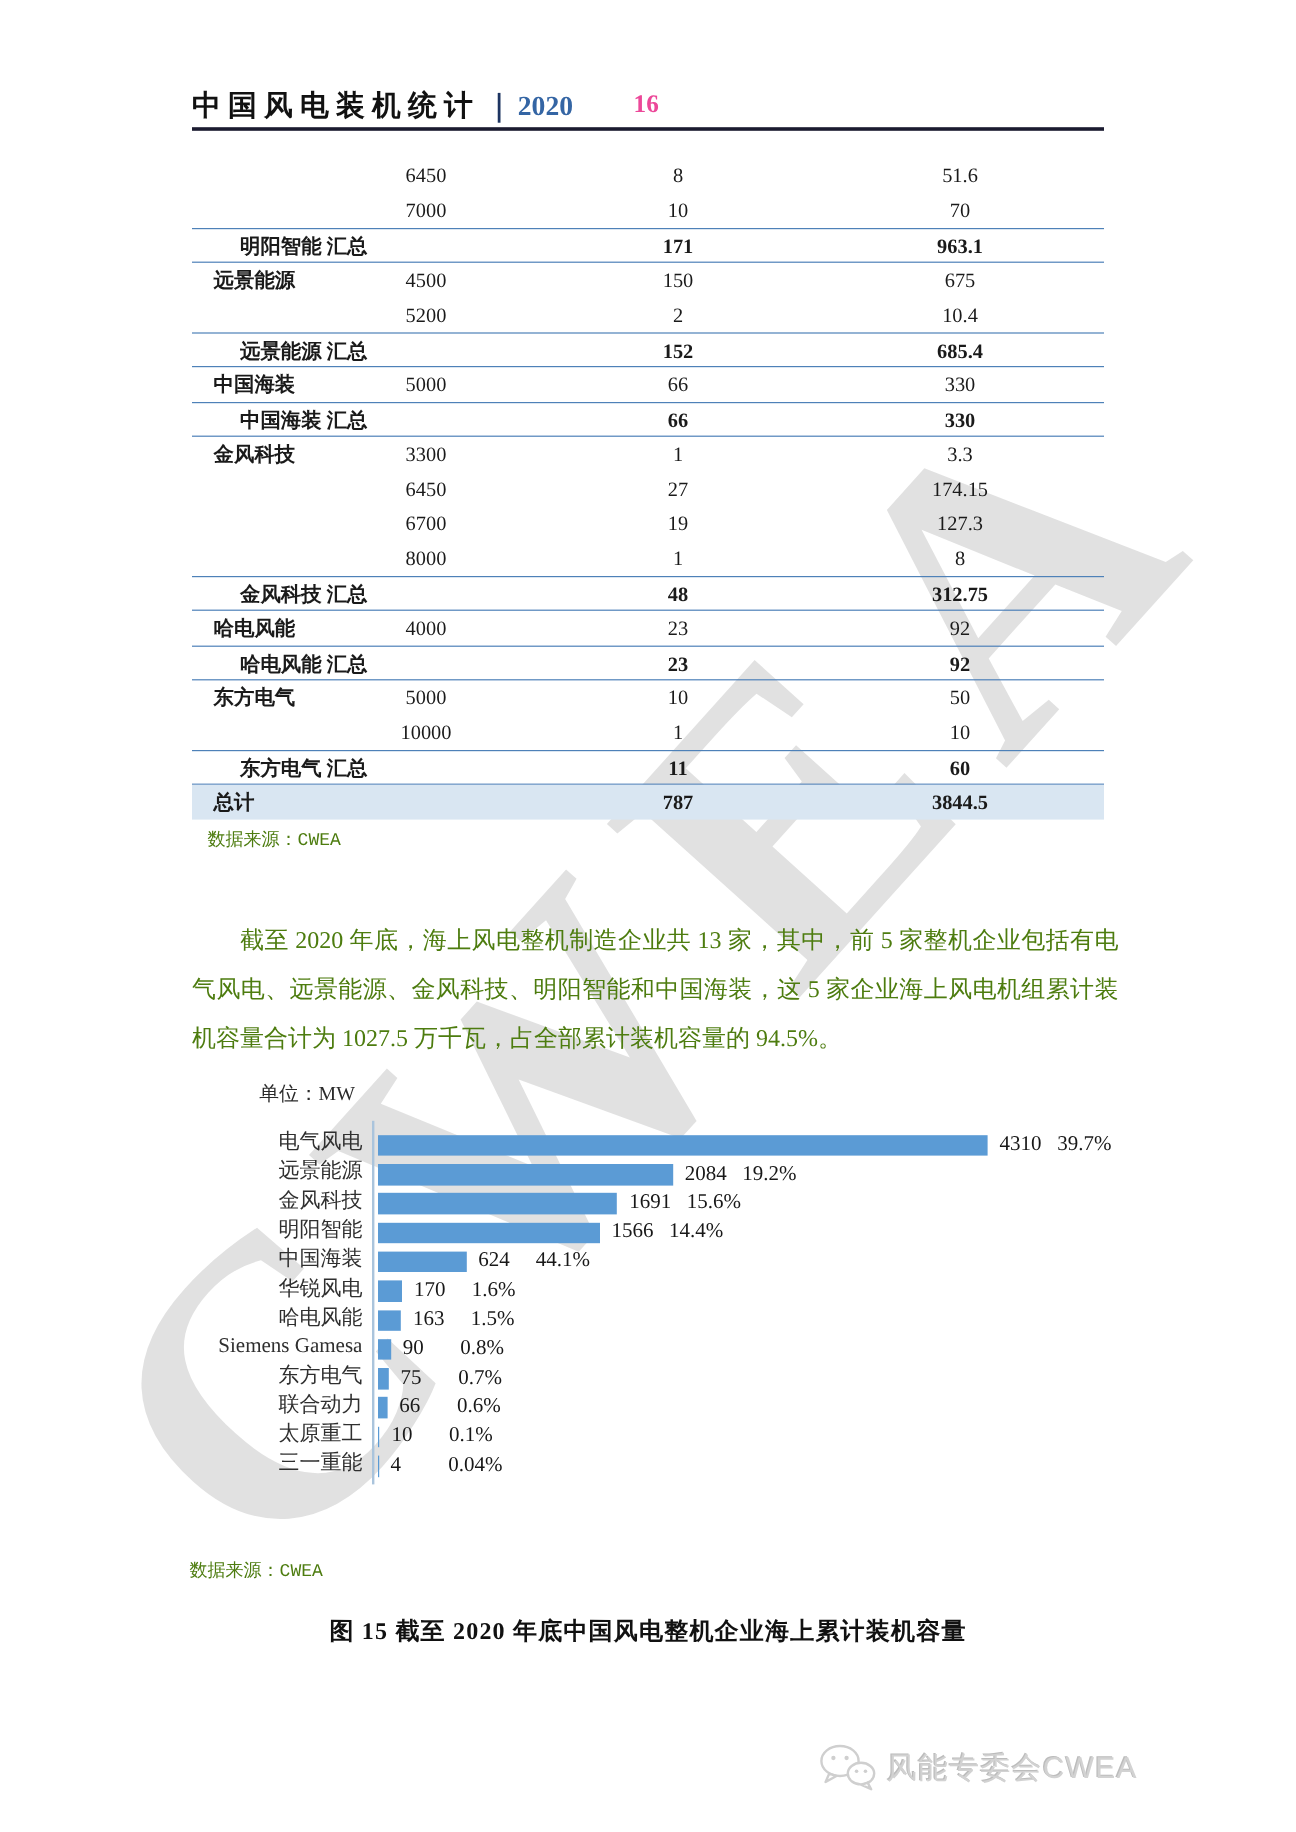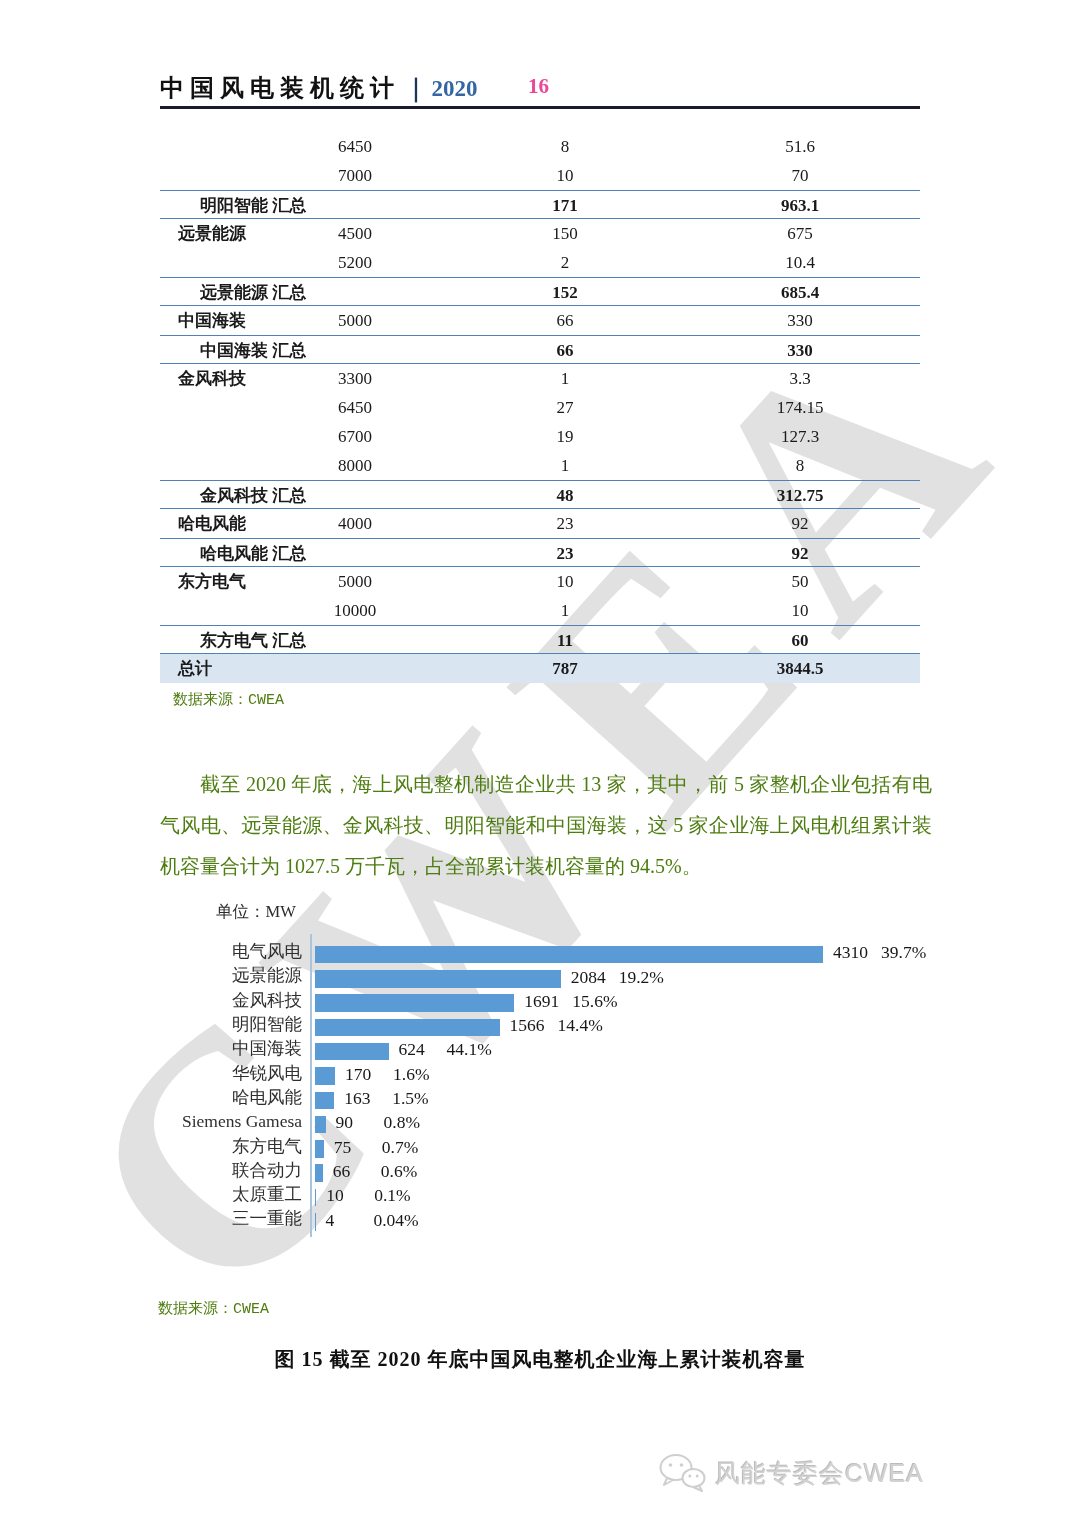--- a/index.html
+++ b/index.html
@@ -52,21 +52,21 @@
   .clabel{width:142px;flex:0 0 142px;text-align:right;font-size:17.5px;color:#2f2f2f;
     padding-right:9px;white-space:nowrap;}
   .cbarzone{display:flex;align-items:flex-end;height:100%;flex:1;padding-left:4px;}
   .cbar{height:17.5px;background:#5b9bd5;flex:0 0 auto;}
   .cval{font-size:17.5px;color:#181818;margin-left:10px;min-width:48px;white-space:nowrap;}
   .cpct{font-size:17.5px;color:#181818;white-space:nowrap;}
   
   .figure-caption{position:absolute;left:160px;top:1346px;width:760px;text-align:center;
     font-size:20px;font-weight:bold;color:#111;z-index:1;letter-spacing:1px;}
   
-  .footer{position:absolute;right:156px;top:1452px;display:flex;align-items:center;gap:8px;z-index:1;justify-content:space-between;}
+  .footer{position:absolute;right:132px;top:1452px;display:flex;align-items:center;gap:8px;z-index:1;justify-content:space-between;}
   .account-name{font-size:25px;color:#d2d2d2;letter-spacing:1px;
     font-family:"Liberation Sans","DejaVu Sans",sans-serif;
     text-shadow:-1px -1px 0 #bcbcbc,1px 1px 1px #ffffff;}
 </style>
 </head>
 <body>
 
 <div class="watermark">CWEA</div>
 
 <div class="header">

